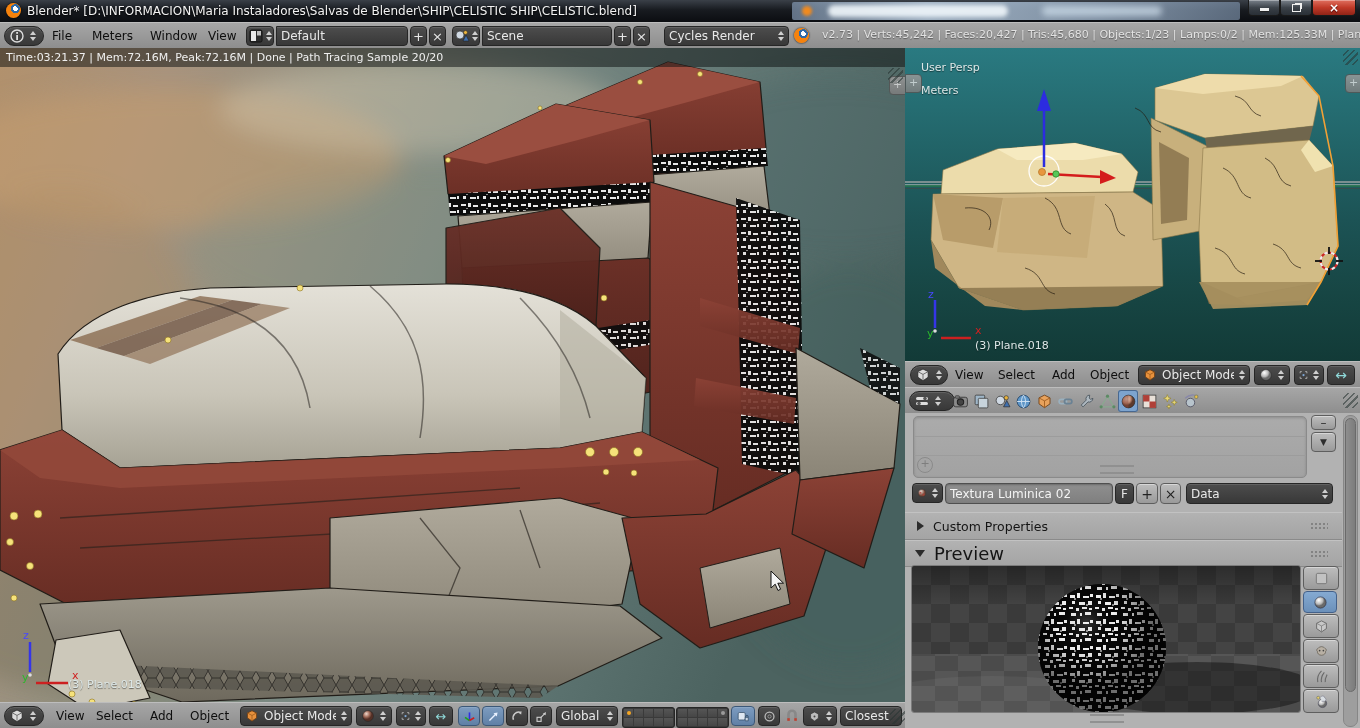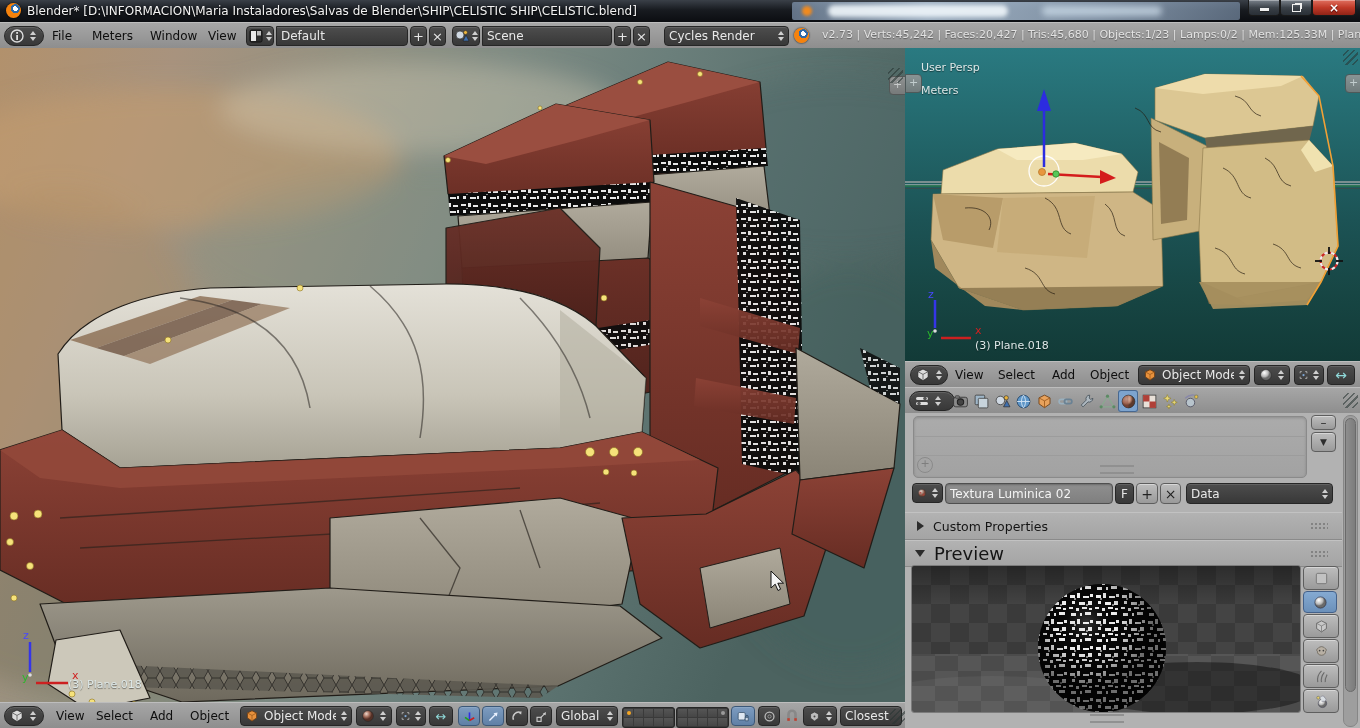--- a/index.html
+++ b/index.html
@@ -277,20 +277,23 @@
         <circle cx="640" cy="34" r="2.5"></circle>
           <circle cx="700" cy="26" r="2.5"></circle>
           <circle cx="540" cy="60" r="2"></circle>
           <circle cx="448" cy="112" r="2.5"></circle>
           <circle cx="604" cy="250" r="3"></circle>
           <circle cx="300" cy="240" r="3"></circle>
           <circle cx="168" cy="292" r="3"></circle>
       </g>
     </svg>
     
+    <div class="abs" style="left:0;top:0;width:905px;height:19px;background:rgba(10,14,14,.5);">
+      <span style="margin-left:6px;font-size:11px;color:#efefef;line-height:19px;display:inline-block;">Time:03:21.37 | Mem:72.16M, Peak:72.16M | Done | Path Tracing Sample 20/20</span>
+    </div>
     
     <svg class="abs" style="left:10px;top:577px;" width="78" height="70">
       <line x1="20" y1="47" x2="20" y2="17" stroke="#3535e8" stroke-width="2.5"></line>
       <line x1="26" y1="58" x2="58" y2="58" stroke="#cc2020" stroke-width="2.5"></line>
       <circle cx="20" cy="50" r="1.8" fill="#ddd"></circle>
       <text x="13" y="14" font-size="11" fill="#4848ff">z</text>
       <text x="12" y="56" font-size="11" fill="#2ab82a">y</text>
       <text x="62" y="54" font-size="11" fill="#d02020">x</text>
     </svg>
     <span class="abs vlabel" style="left:68px;top:630px;">(3) Plane.018</span>

